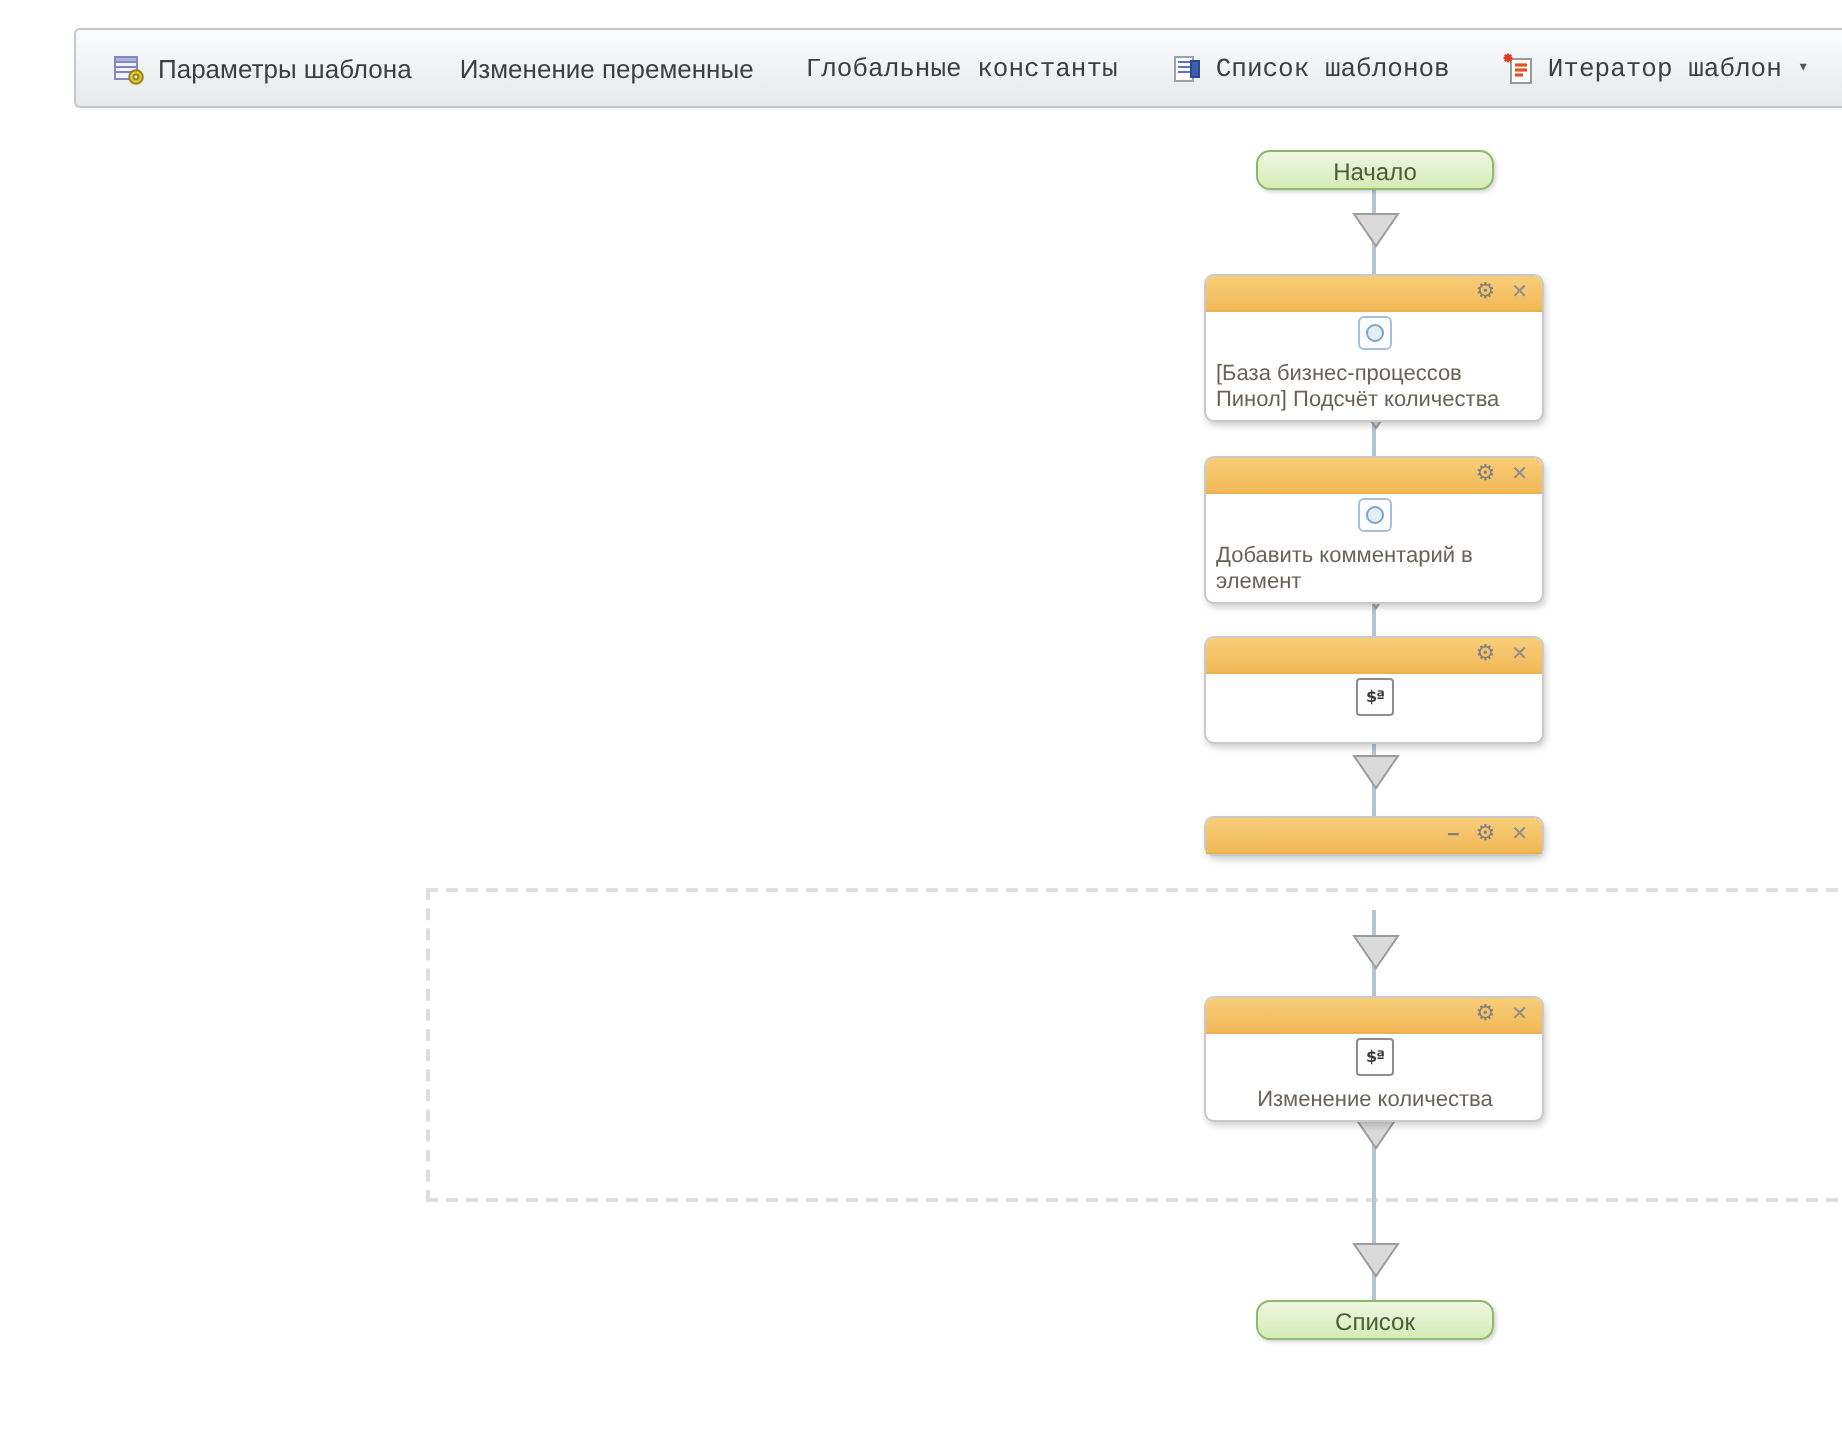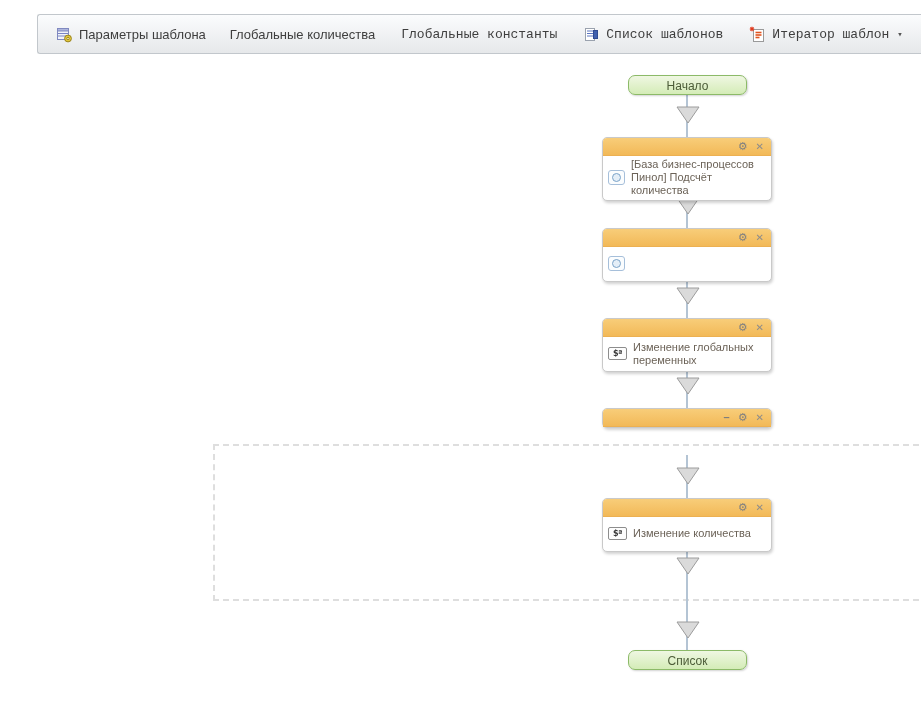--- a/index.html
+++ b/index.html
@@ -49,20 +49,21 @@
     border-bottom:1px solid #ecb052;
     display:flex;align-items:center;justify-content:flex-end;
     gap:8px;padding:0 7px;
   }
   .hdr-btn{font-size:11px;line-height:11px;color:#808080;cursor:pointer;}
   .hdr-close{font-size:10px;color:#8c8c8c;font-weight:bold;}
   .hdr-min{font-weight:bold;color:#7d7d7d;}
   .node-body{
     min-height:29px;display:flex;align-items:center;gap:6px;
     padding:2px 4px 3px 5px;
+    flex-direction:column;
   }
   .op-icon{
     width:17px;height:15px;flex:0 0 17px;border:1px solid #a6bfda;border-radius:3px;
     background:#fbfdfe;display:flex;align-items:center;justify-content:center;box-sizing:border-box;
   }
   .op-icon i{display:block;width:7px;height:7px;border:1px solid #7ba3c9;border-radius:50%;background:#e4eef7;}
   .var-icon{
     width:19px;height:13px;flex:0 0 19px;border:1px solid #8d8d8d;border-radius:2px;
     background:#fdfdfd;font-size:8px;font-weight:bold;color:#3a3a3a;
     display:flex;align-items:center;justify-content:center;letter-spacing:-0.5px;box-sizing:border-box;
@@ -90,21 +91,21 @@
         <line x1="2" y1="7.5" x2="12" y2="7.5" stroke="#7a84c4"></line>
         <line x1="2" y1="10" x2="12" y2="10" stroke="#7a84c4"></line>
         <circle cx="12" cy="12.5" r="3.4" fill="#e3c93e" stroke="#9a831d"></circle>
         <circle cx="12" cy="12.5" r="1.2" fill="#fdf6cd" stroke="#9a831d"></circle>
       </svg>
     </span>
     <span>Параметры шаблона</span>
   </div>
 
   <div class="tb-item">
-    <span>Глобальные количества</span>
+    <span>Изменение переменные</span>
   </div>
 
   <div class="tb-item tb-sp2">
     <span>Глобальные константы</span>
   </div>
 
   <div class="tb-item tb-sp2">
     <span>
       <svg width="17" height="17" viewBox="0 0 17 17">
         <rect x="2.5" y="2.5" width="9" height="12" fill="#ffffff" stroke="#9aa2ae"></rect>
@@ -193,31 +194,31 @@
 
   <div class="node n2">
     <div class="node-header">
       <span class="hdr-btn">⚙</span>
       <span class="hdr-btn hdr-close">✕</span>
     </div>
     <div class="node-body">
       <span class="op-icon">
           <i></i>
         </span>
+      <span class="node-title">Добавить комментарий в элемент</span>
     </div>
   </div>
 
   <div class="node n3">
     <div class="node-header">
       <span class="hdr-btn">⚙</span>
       <span class="hdr-btn hdr-close">✕</span>
     </div>
     <div class="node-body">
       <span class="var-icon">$ª</span>
-      <span class="node-title">Изменение глобальных переменных</span>
     </div>
   </div>
 
   <div class="node n4">
     <div class="node-header">
       <span class="hdr-btn hdr-min">–</span>
       <span class="hdr-btn">⚙</span>
       <span class="hdr-btn hdr-close">✕</span>
     </div>
   </div>

